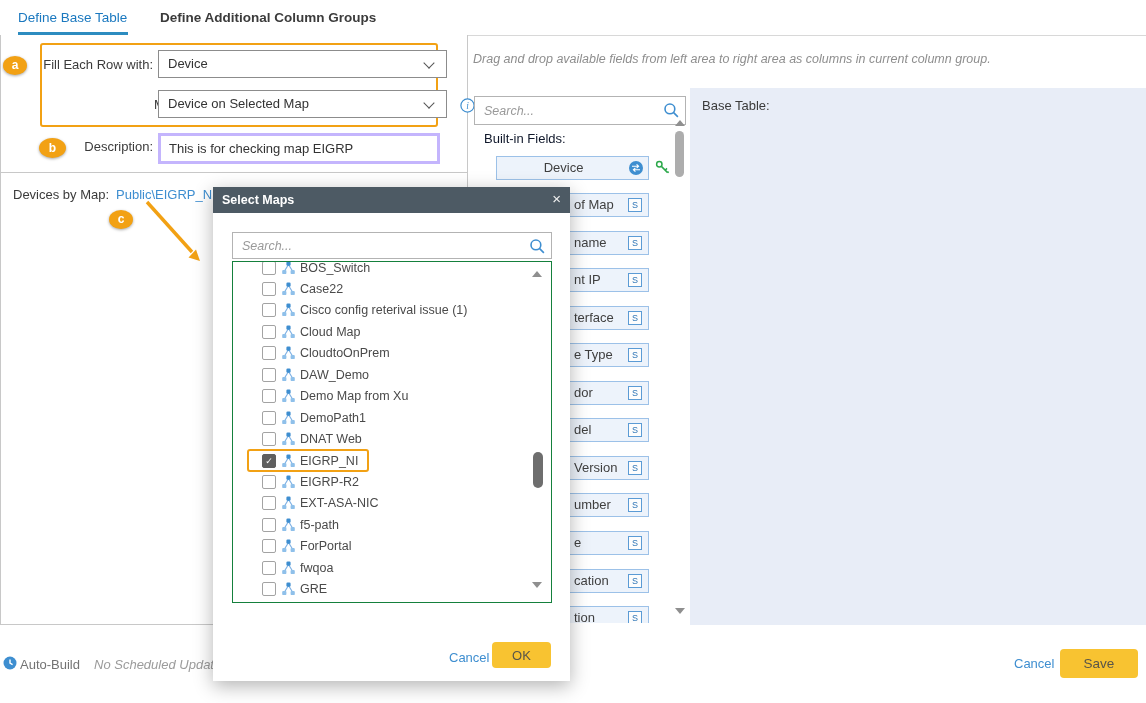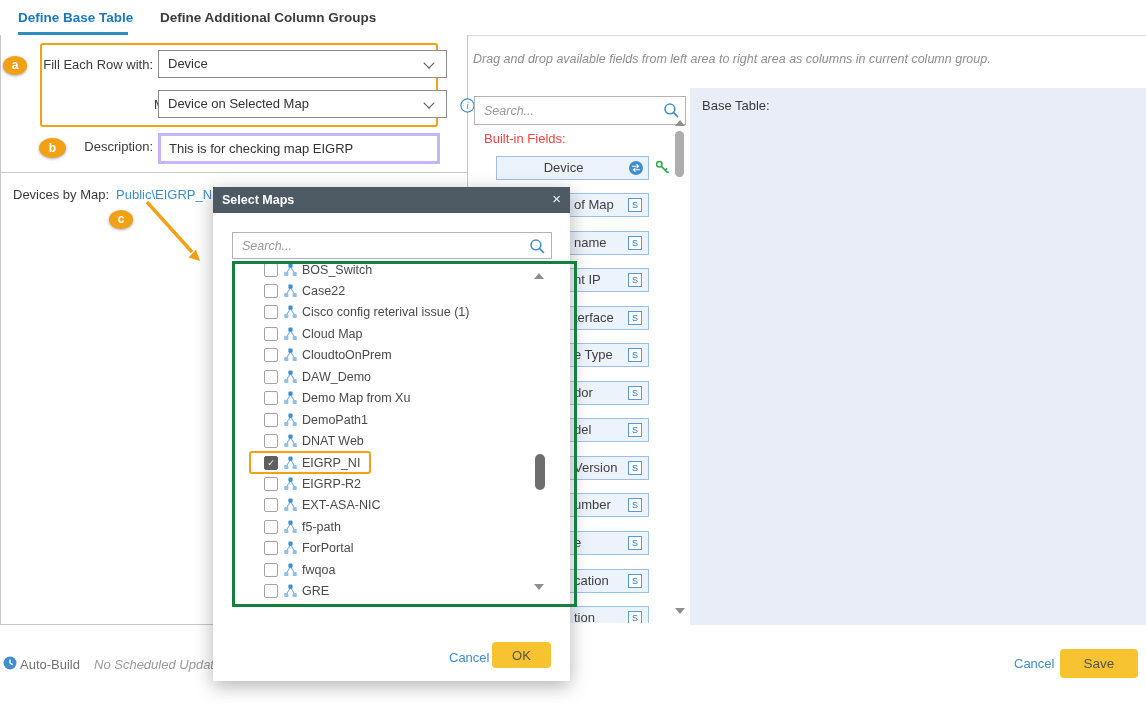--- a/index.html
+++ b/index.html
@@ -5,21 +5,21 @@
   html,body{margin:0;padding:0;}
   body{
     width:1146px;height:703px;position:relative;overflow:hidden;
     background:#fff;font-family:"Liberation Sans", sans-serif;
     -webkit-font-smoothing:antialiased;color:#3c3c3c;
   }
   .abs{position:absolute;}
 
   
   .tabbar{position:absolute;left:0;top:0;width:1146px;height:35px;background:#fff;border-bottom:1px solid #d8d8d8;}
-  .tab-active{position:absolute;left:18px;top:10px;font-size:13.5px;font-weight:bold;color:#1a78bf;cursor:pointer;}
+  .tab-active{position:absolute;left:18px;top:10px;font-size:13.5px;font-weight:normal;color:#1a78bf;cursor:pointer;}
   .tab-underline{position:absolute;left:18px;top:32px;width:110px;height:3px;background:#2d8cc0;}
   .tab-inactive{position:absolute;left:160px;top:10px;font-size:13.5px;color:#3b3b3b;cursor:pointer;font-weight:bold;}
 
   
   .left-panel{position:absolute;left:0;top:35px;width:466px;height:589px;background:#fff;
     border-right:1px solid #c8c8c8;border-bottom:1px solid #c8c8c8;border-left:1px solid #c8c8c8;}
   .form-divider{position:absolute;left:0;top:137px;width:466px;height:1px;background:#c8c8c8;}
   .hl-rect-a{position:absolute;left:39px;top:8px;width:394px;height:80px;border:2px solid #f2a114;border-radius:3px;}
   .callout-badge{position:absolute;background:#f2a114;color:#fff;border-radius:50%;
     text-align:center;font-size:12px;font-weight:bold;box-shadow:0 1px 3px rgba(0,0,0,.35);}
@@ -39,21 +39,21 @@
 
   
   .rp-hint{position:absolute;left:473px;top:52px;font-size:12.5px;font-style:italic;color:#8e8e8e;}
   .search-wrap{position:absolute;background:#fff;border:1px solid #b3b3b3;}
   .rp-search{left:474px;top:96px;width:210px;height:27px;}
   .search-input{position:absolute;left:0;top:0;width:100%;height:100%;border:none;outline:none;
     font-family:"Liberation Sans",sans-serif;font-style:italic;font-size:12.5px;color:#777;
     padding:0 28px 0 9px;box-sizing:border-box;background:transparent;}
   .search-input::placeholder{color:#999;font-style:italic;}
   .mag{position:absolute;right:5px;top:5px;cursor:pointer;}
-  .bif-label{position:absolute;left:484px;top:131px;font-size:13px;color:#ef4444;}
+  .bif-label{position:absolute;left:484px;top:131px;font-size:13px;color:#0f172a;}
   .field-btn{position:absolute;width:151px;height:22px;background:#edf3fb;border:1px solid #9cc1e8;
     font-size:13px;color:#3f3f3f;line-height:22px;cursor:pointer;}
   .device-btn{left:496px;top:156px;text-align:center;}
   .device-btn .dvtxt{margin-right:18px;}
   .device-icon{position:absolute;right:4px;top:3px;}
   .key-icon{position:absolute;left:655px;top:160px;}
   .s-badge{position:absolute;right:6px;top:4px;width:12px;height:12px;border:1px solid #5b9bd5;background:#fdfdfd;
     color:#2e75b6;font-size:9px;line-height:12px;text-align:center;}
   #hidden-fields{position:absolute;left:496px;top:186px;width:158px;height:437px;overflow:hidden;}
   .fragment span.frag-txt{margin-left:77px;}
@@ -66,21 +66,21 @@
   .base-table-panel{position:absolute;left:690px;top:88px;width:456px;height:537px;background:#e8edf7;}
   .bt-label{position:absolute;left:12px;top:10px;font-size:13px;color:#3b3b3b;}
 
   
   .modal{position:absolute;left:213px;top:187px;width:357px;height:494px;background:#fff;z-index:20;
     box-shadow:0 5px 18px rgba(0,0,0,.30);}
   .modal-header{position:absolute;left:0;top:0;width:100%;height:26px;background:#4d5a64;cursor:move;}
   .modal-title{position:absolute;left:9px;top:0;line-height:26px;font-size:12.5px;font-weight:bold;color:#fff;}
   .modal-close{position:absolute;right:9px;top:3px;font-size:15px;color:#f0f0f0;cursor:pointer;}
   .modal-search{left:19px;top:45px;width:318px;height:25px;}
-  .map-listbox{position:absolute;left:19px;top:74px;width:318px;height:340px;border:3px solid #15803d;overflow:hidden;padding-left:21px;}
+  .map-listbox{position:absolute;left:19px;top:74px;width:318px;height:340px;border:1px solid #15803d;overflow:hidden;}
   .map-row{position:absolute;left:0;width:100%;height:21px;display:flex;align-items:center;padding-left:29px;box-sizing:border-box;cursor:pointer;}
   .cb{width:12px;height:12px;border:1px solid #a3a3a3;border-radius:2px;background:#fff;flex:0 0 auto;
     font-size:9px;line-height:12px;text-align:center;color:#fff;}
   .cb.checked{background:#5f5f5f;border-color:#5f5f5f;}
   .map-icon{margin-left:5px;flex:0 0 auto;display:inline-flex;}
   .map-label{margin-left:4px;font-size:12.5px;color:#4a4a4a;white-space:nowrap;}
   .row-highlight{position:absolute;left:14px;top:-1px;width:118px;height:19px;border:2px solid #f2a114;border-radius:3px;pointer-events:none;}
   .modal-scroll-up{position:absolute;left:299px;top:9px;cursor:pointer;}
   .modal-scroll-thumb{position:absolute;left:300px;top:190px;width:10px;height:36px;background:#6e6e6e;border-radius:5px;cursor:pointer;}
   .modal-scroll-down{position:absolute;left:299px;top:320px;cursor:pointer;}

